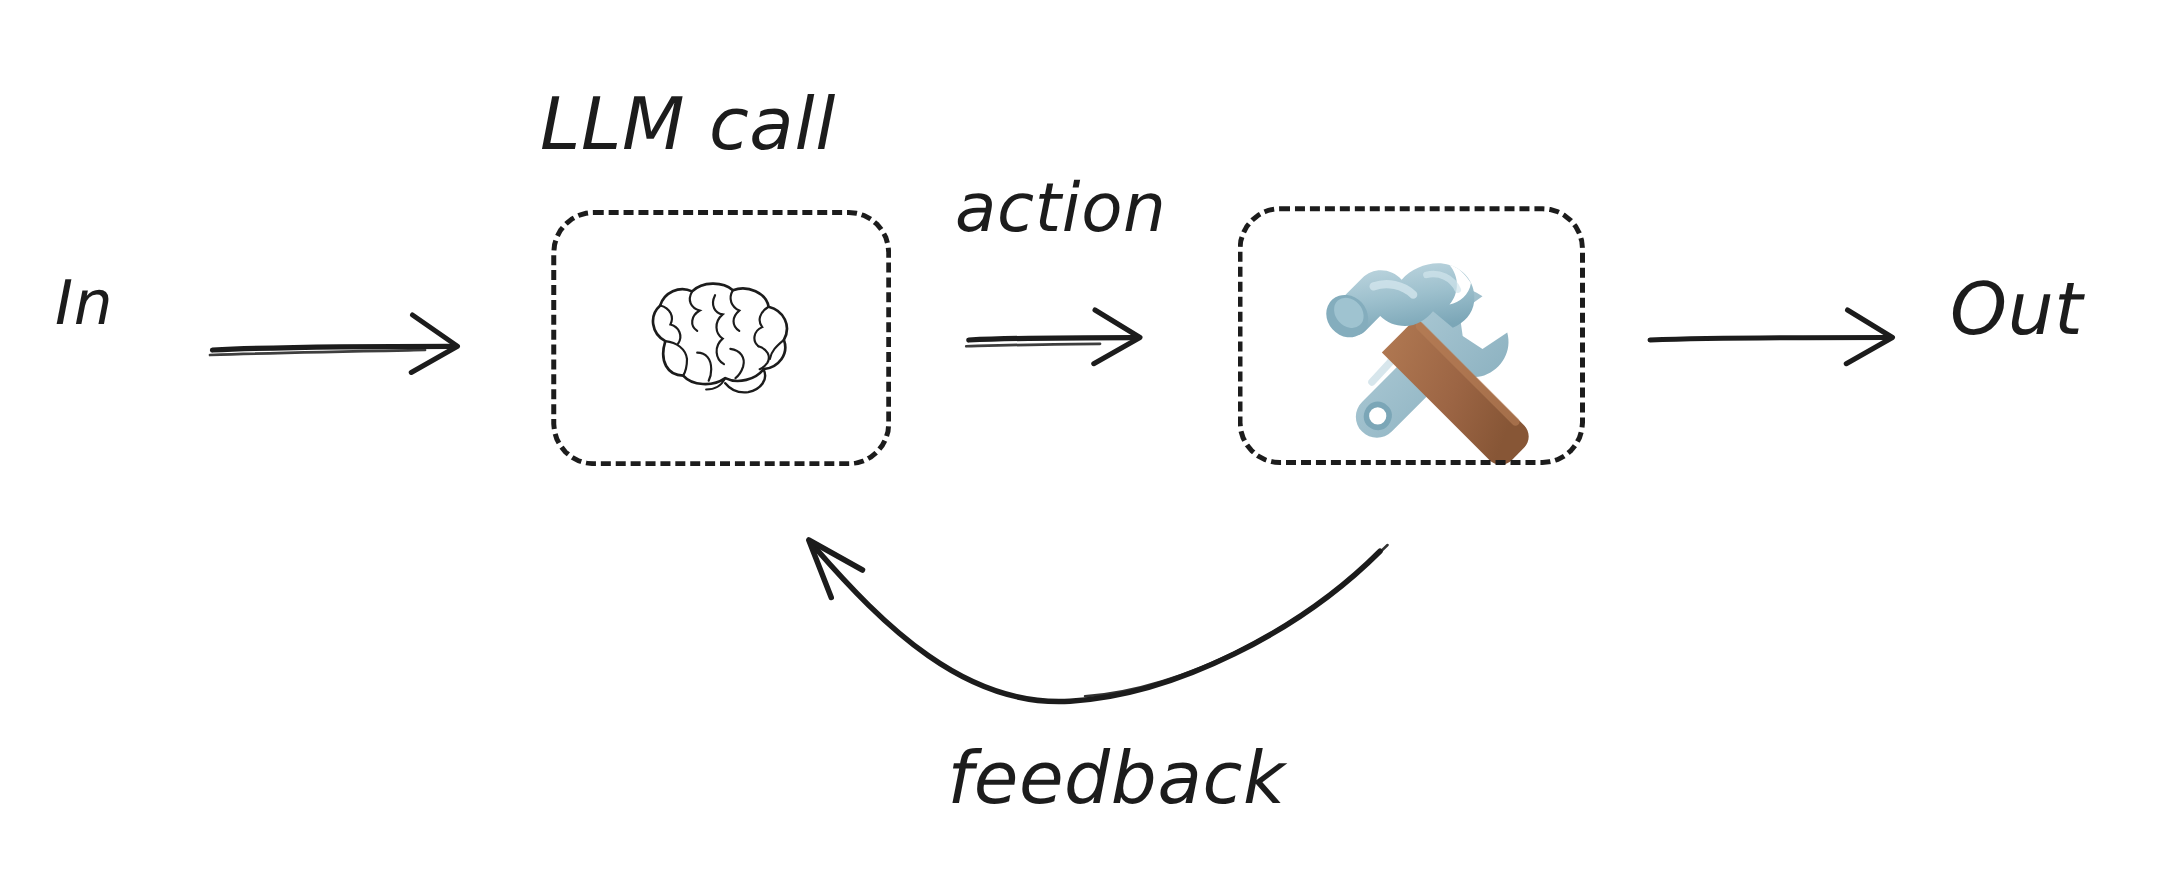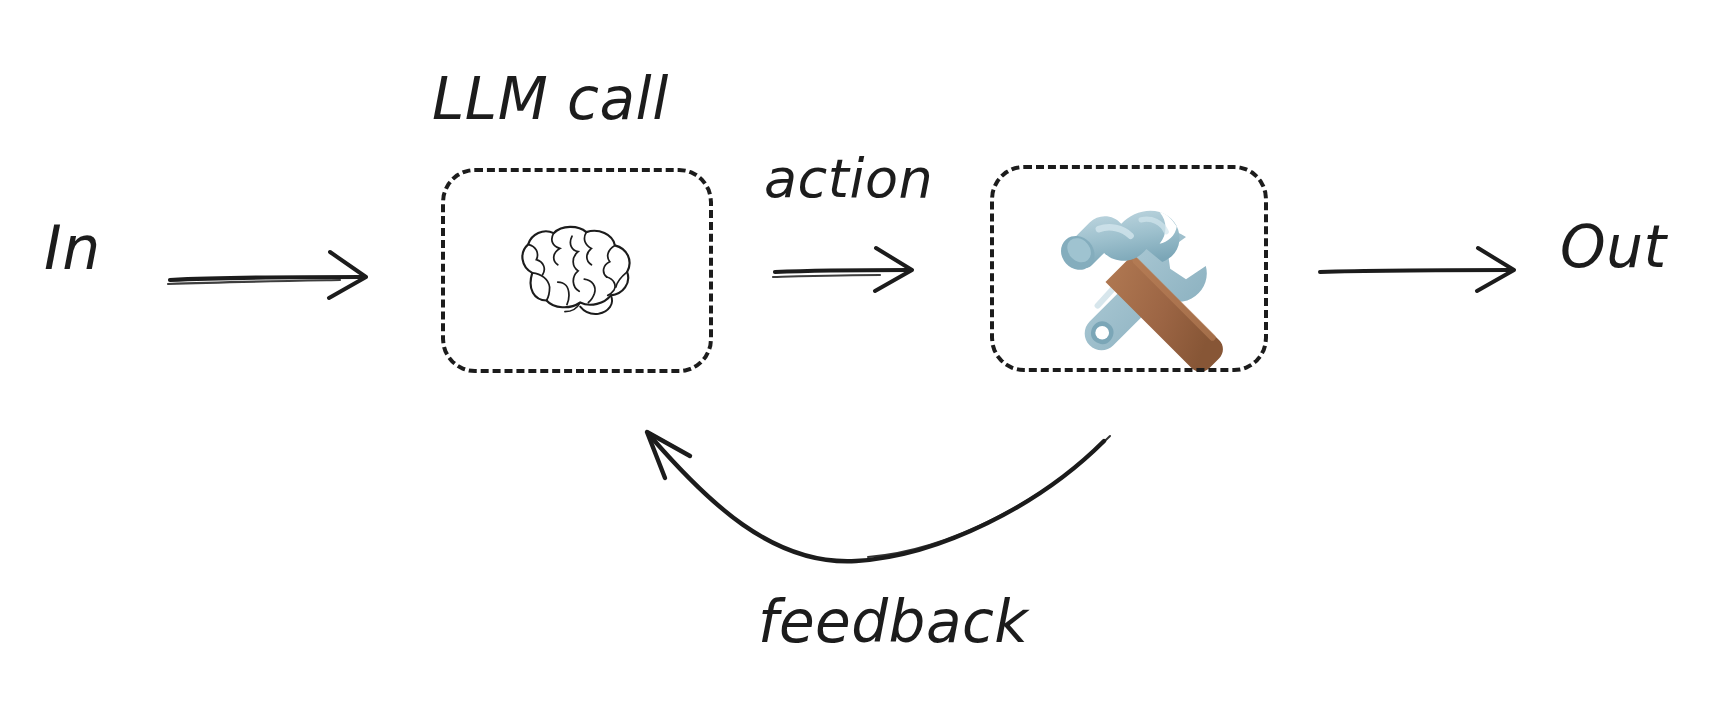--- a/index.html
+++ b/index.html
@@ -143,24 +143,24 @@
         <path d="M34,16 C 42,13 52,15 58,21" fill="none" stroke="#d2e5ec" stroke-width="5" stroke-linecap="round" opacity="0.8"></path>
         <path d="M66,9 C 74,7 82,11 85,18" fill="none" stroke="#d2e5ec" stroke-width="4" stroke-linecap="round" opacity="0.7"></path>
       </g>
     </g>
   </svg>
 
   <div class="node-box" style="left:441px; top:168px; width:272px; height:205px;"></div>
 
   <div class="node-box" style="left:990px; top:165px; width:278px; height:207px;"></div>
 
-  <div class="hand-label" style="left:44px; top:218px; font-size:60px;">In</div>
+  <div class="hand-label" style="left:44px; top:218px; font-size:49px;">In</div>
 
   <div class="hand-label" style="left:432px; top:70px; font-size:58px;">LLM call</div>
 
-  <div class="hand-label" style="left:764px; top:140px; font-size:54px;margin-top:12px;">action</div>
+  <div class="hand-label" style="left:764px; top:140px; font-size:54px;">action</div>
 
 
   <div class="hand-label" style="left:1560px; top:218px; font-size:58px;">Out</div>
 
   <div class="hand-label" style="left:758px; top:593px; font-size:58px;">feedback</div>
 
 </div>
 
 </body></html>

